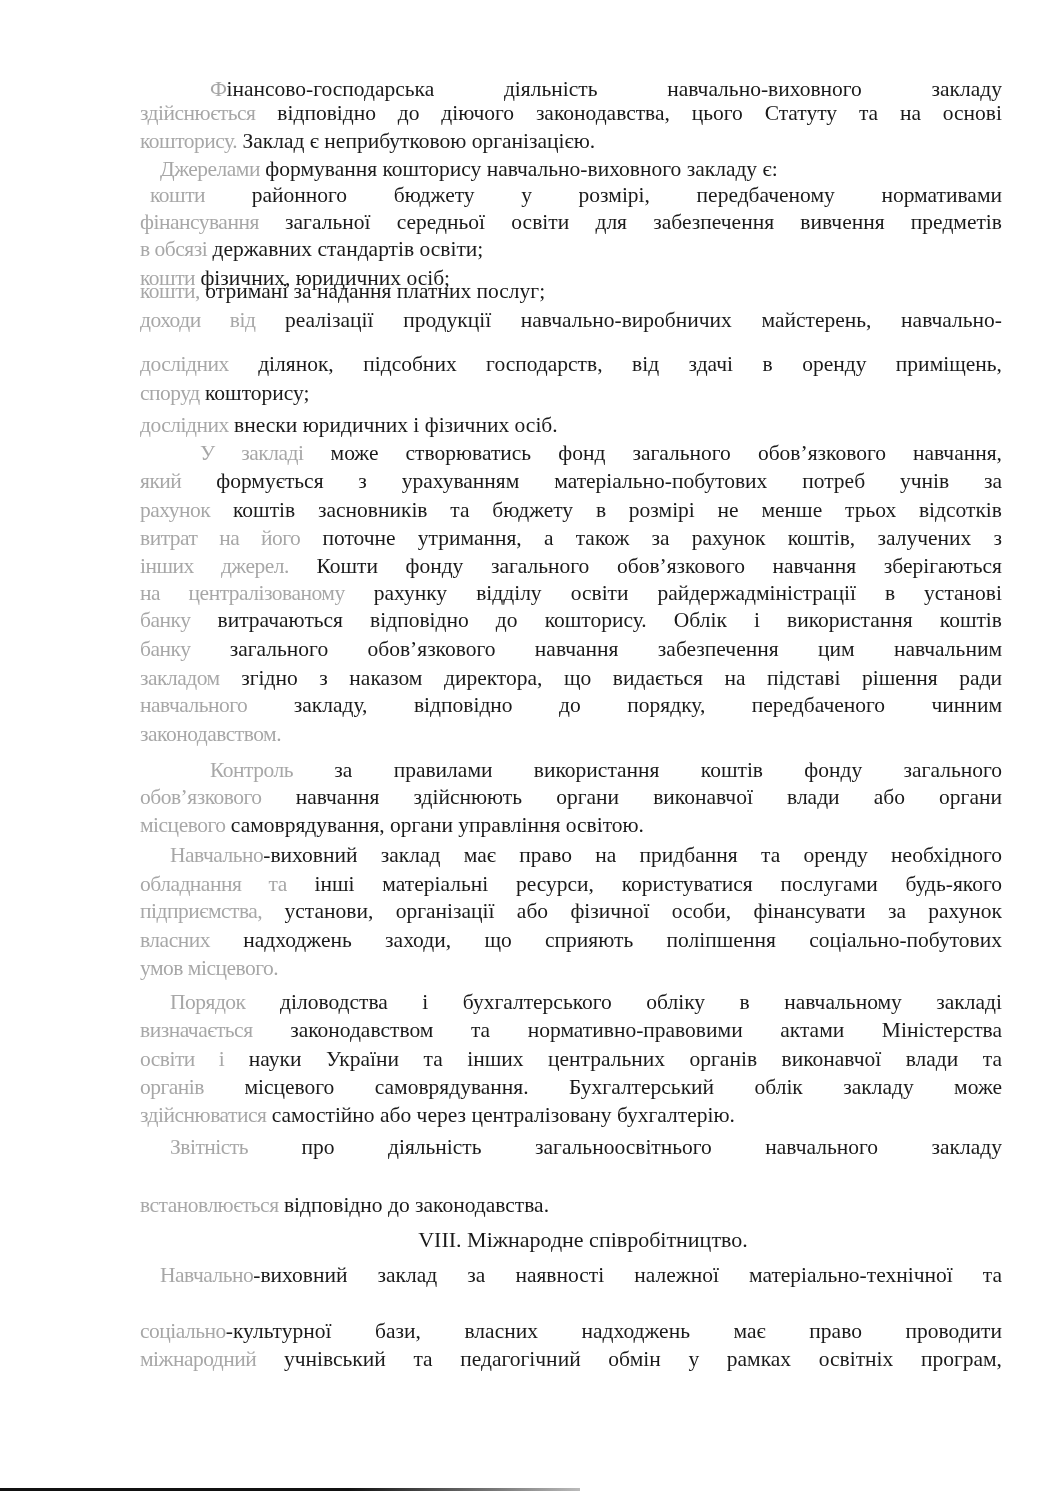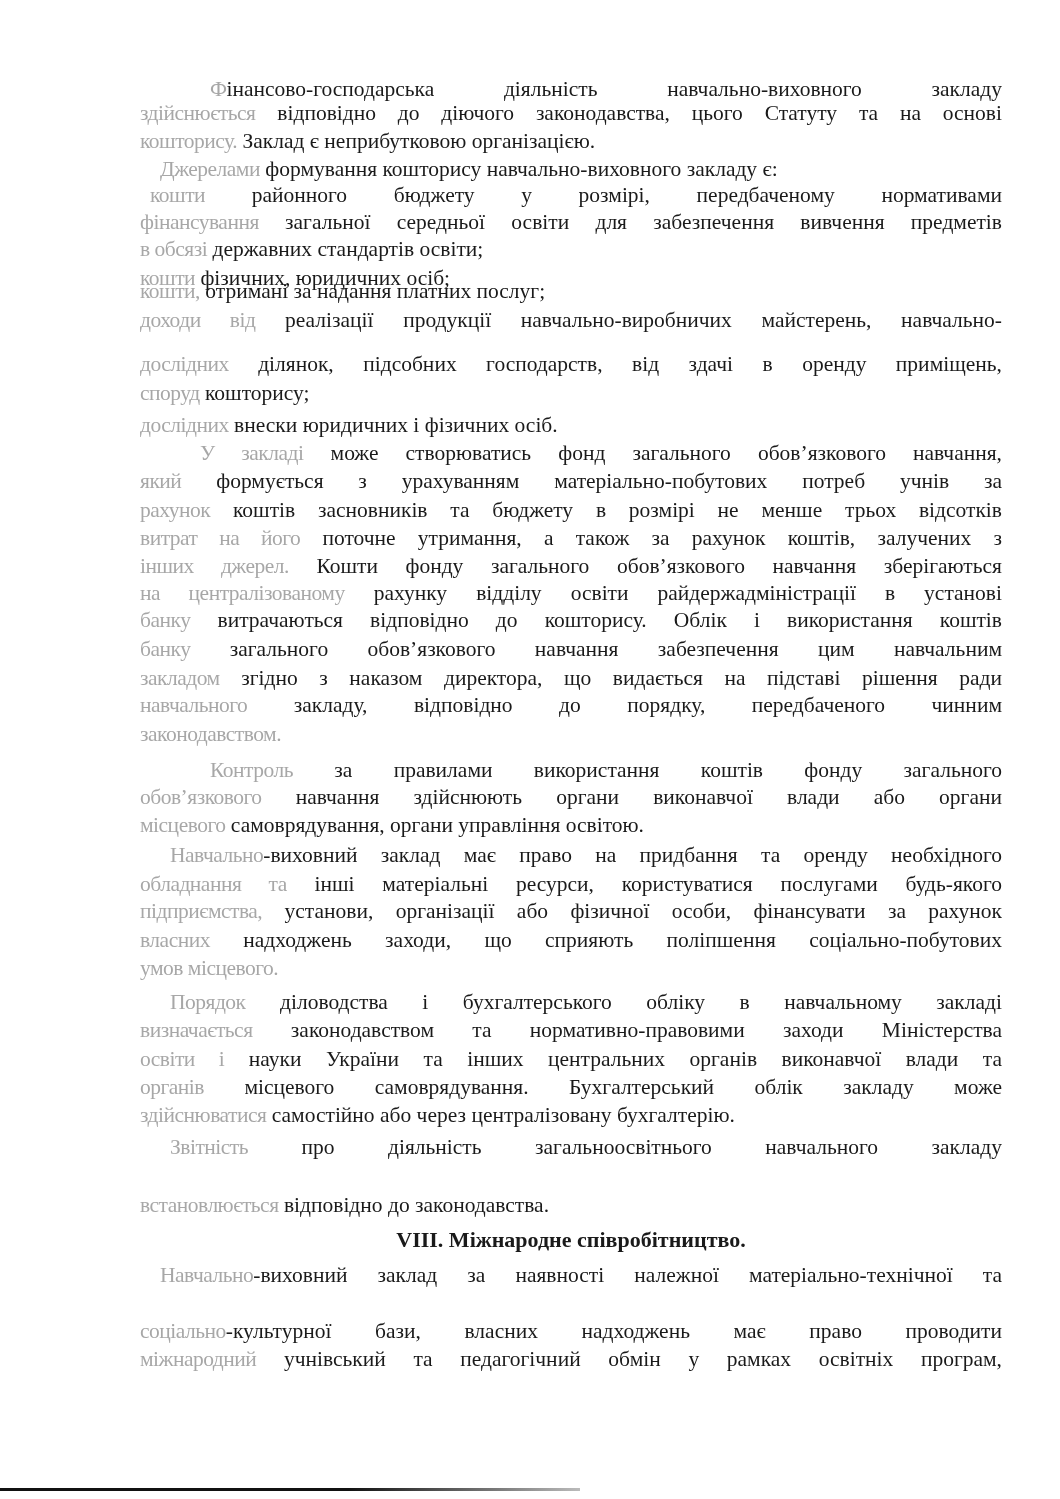--- a/index.html
+++ b/index.html
@@ -28,24 +28,24 @@
       text-align-last: justify;
     }
     .line.last { text-align-last: left; }
     .faded {
       color: #8a8a8a;
       letter-spacing: -0.5px;
       opacity: 0.75;
     }
     .heading {
       position: absolute;
-      left: 0;
+      left: 12px;
       width: 862px;
       text-align: center;
-      font-weight: bold;
+      font-weight: normal;
       font-size: 22px;
       line-height: 28px;
     }
     .bottom-rule {
       position: absolute;
       left: 0;
       top: 1488px;
       width: 580px;
       height: 3px;
       background: linear-gradient(to right, #111 0%, #111 60%, #777 85%, #bbb 100%);
@@ -81,21 +81,21 @@
     <div class="line last" style="top: 645px; left: 0px; width: 862px;"><span class="faded">законодавством.</span><span></span></div>
     <div class="line" style="top: 681px; left: 70px; width: 792px;"><span class="faded">Контроль</span><span> за правилами використання коштів фонду загального</span></div>
     <div class="line" style="top: 708px; left: 0px; width: 862px;"><span class="faded">обов’язкового</span><span> навчання здійснюють органи виконавчої влади або органи</span></div>
     <div class="line last" style="top: 736px; left: 0px; width: 862px;"><span class="faded">місцевого</span><span> самоврядування, органи управління освітою.</span></div>
     <div class="line" style="top: 766px; left: 30px; width: 832px;"><span class="faded">Навчально</span><span>-виховний заклад має право на придбання та оренду необхідного</span></div>
     <div class="line" style="top: 795px; left: 0px; width: 862px;"><span class="faded">обладнання та</span><span> інші матеріальні ресурси, користуватися послугами будь-якого</span></div>
     <div class="line" style="top: 822px; left: 0px; width: 862px;"><span class="faded">підприємства,</span><span> установи, організації або фізичної особи, фінансувати за рахунок</span></div>
     <div class="line" style="top: 851px; left: 0px; width: 862px;"><span class="faded">власних</span><span> надходжень заходи, що сприяють поліпшення соціально-побутових</span></div>
     <div class="line last" style="top: 879px; left: 0px; width: 862px;"><span class="faded">умов місцевого.</span><span></span></div>
     <div class="line" style="top: 913px; left: 30px; width: 832px;"><span class="faded">Порядок</span><span> діловодства і бухгалтерського обліку в навчальному закладі</span></div>
-    <div class="line" style="top: 941px; left: 0px; width: 862px;"><span class="faded">визначається</span><span> законодавством та нормативно-правовими заходи Міністерства</span></div>
+    <div class="line" style="top: 941px; left: 0px; width: 862px;"><span class="faded">визначається</span><span> законодавством та нормативно-правовими актами Міністерства</span></div>
     <div class="line" style="top: 970px; left: 0px; width: 862px;"><span class="faded">освіти і</span><span> науки України та інших центральних органів виконавчої влади та</span></div>
     <div class="line" style="top: 998px; left: 0px; width: 862px;"><span class="faded">органів</span><span> місцевого самоврядування. Бухгалтерський облік закладу може</span></div>
     <div class="line last" style="top: 1026px; left: 0px; width: 862px;"><span class="faded">здійснюватися</span><span> самостійно або через централізовану бухгалтерію.</span></div>
     <div class="line" style="top: 1058px; left: 30px; width: 832px;"><span class="faded">Звітність</span><span> про діяльність загальноосвітнього навчального закладу</span></div>
     <div class="line last" style="top: 1116px; left: 0px; width: 862px;"><span class="faded">встановлюється</span><span> відповідно до законодавства.</span></div>
     <div class="heading" style="top: 1150px;">VIII. Міжнародне співробітництво.</div>
     <div class="line" style="top: 1186px; left: 20px; width: 842px;"><span class="faded">Навчально</span><span>-виховний заклад за наявності належної матеріально-технічної та</span></div>
     <div class="line" style="top: 1242px; left: 0px; width: 862px;"><span class="faded">соціально</span><span>-культурної бази, власних надходжень має право проводити</span></div>
     <div class="line" style="top: 1270px; left: 0px; width: 862px;"><span class="faded">міжнародний</span><span> учнівський та педагогічний обмін у рамках освітніх програм,</span></div>
   </div>

